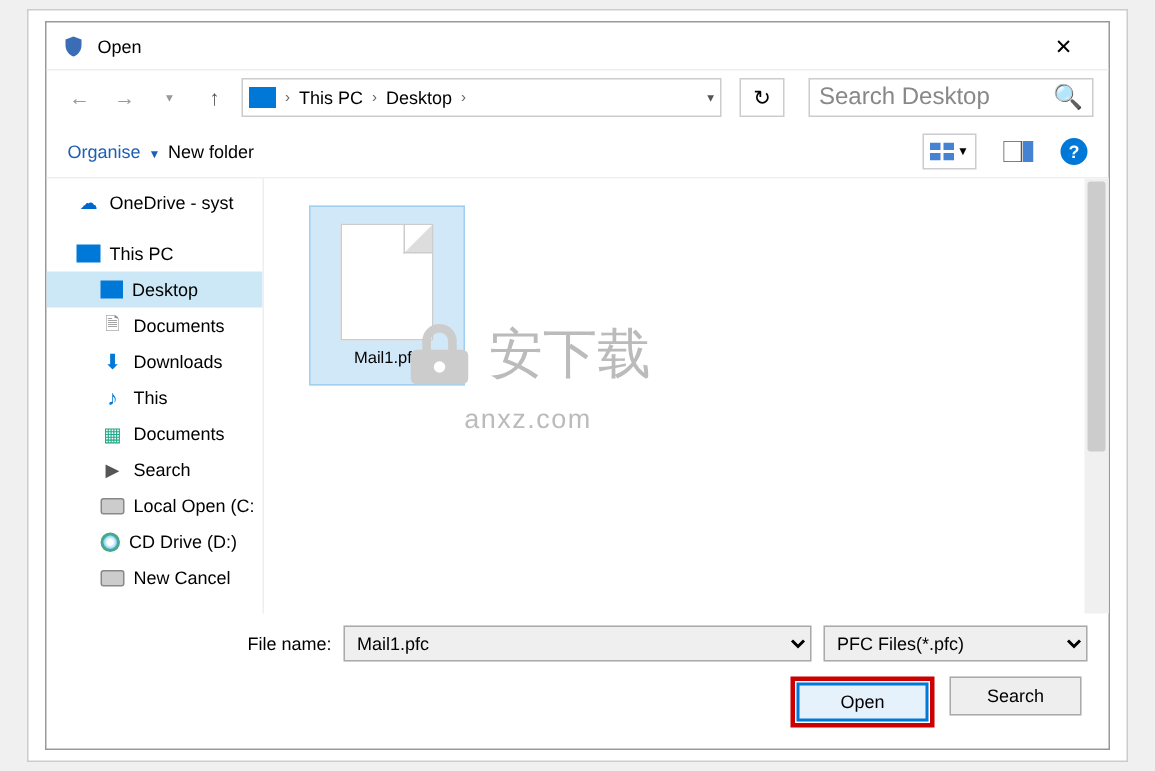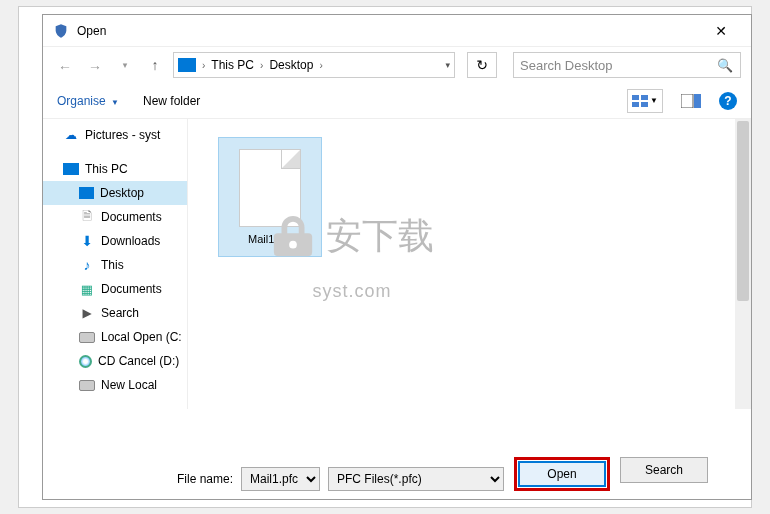--- a/index.html
+++ b/index.html
@@ -1,33 +1,33 @@
 <!DOCTYPE html>
 <html><head>
 <meta charset="utf-8">
 <style>
 * { box-sizing: border-box; margin: 0; padding: 0; font-family: "Segoe UI", Tahoma, sans-serif; }
 body { background: #f0f0f0; width: 770px; height: 514px; position: relative; }
 .outer { position: absolute; left: 18px; top: 6px; width: 734px; height: 502px; border: 1px solid #ccc; background: #fff; }
-.dialog { position: absolute; left: 11px; top: 7px; width: 710px; height: 486px; border: 1px solid #999; background: #fff; display: flex; flex-direction: column; margin-left: 12px; }
+.dialog { position: absolute; left: 11px; top: 7px; width: 710px; height: 486px; border: 1px solid #999; background: #fff; display: flex; flex-direction: column; }
 .titlebar { height: 32px; display: flex; align-items: center; padding: 0 10px; border-bottom: 1px solid #eee; }
 .titlebar .shield { width: 16px; height: 16px; margin-right: 8px; }
 .titlebar .title { font-size: 12px; flex: 1; }
 .titlebar .close { width: 40px; height: 32px; display: flex; align-items: center; justify-content: center; font-size: 14px; cursor: pointer; }
 .navbar { height: 36px; display: flex; align-items: center; padding: 0 10px; gap: 6px; }
 .navbtn { width: 24px; height: 24px; display: flex; align-items: center; justify-content: center; color: #999; font-size: 14px; }
 .navbtn.up { color: #555; }
 .addressbar { flex: 1; height: 26px; border: 1px solid #ccc; display: flex; align-items: center; padding: 0 4px; gap: 4px; font-size: 12px; }
 .addressbar .folder-icon { width: 18px; height: 14px; background: #0078d7; display: inline-block; }
 .addressbar .sep { color: #666; margin: 0 2px; font-size: 10px; }
 .addressbar .crumb { color: #000; }
 .refresh { width: 30px; height: 26px; border: 1px solid #ccc; margin-left: 6px; display: flex; align-items: center; justify-content: center; font-size: 14px; }
-.searchbox { width: 228px; height: 26px; border: 1px solid #ccc; margin-left: 10px; display: flex; align-items: center; padding: 0 6px; font-size: 13px; color: #888; }
+.searchbox { width: 190px; height: 26px; border: 1px solid #ccc; margin-left: 10px; display: flex; align-items: center; padding: 0 6px; font-size: 16px; color: #888; }
 .searchbox .mag { margin-left: auto; color: #555; }
-.toolbar { height: 36px; display: flex; align-items: center; padding: 0 14px; gap: 24px; font-size: 12px; border-bottom: 1px solid #eee; }
+.toolbar { height: 36px; display: flex; align-items: center; padding: 0 14px; gap: 5px; font-size: 12px; border-bottom: 1px solid #eee; }
 .toolbar .org { color: #1e5fb3; }
 .toolbar .drop { font-size: 8px; margin-left: 2px; }
 .toolbar .right { margin-left: auto; display: flex; align-items: center; gap: 10px; }
 .viewbtn { width: 36px; height: 24px; border: 1px solid #ccc; display: flex; align-items: center; justify-content: center; }
 .helpbtn { width: 18px; height: 18px; border-radius: 50%; background: #0078d7; color: #fff; display: flex; align-items: center; justify-content: center; font-size: 12px; font-weight: bold; }
 .body { flex: 1; display: flex; min-height: 0; }
 .sidebar { width: 145px; border-right: 1px solid #eee; overflow: hidden; padding: 4px 0; position: relative; }
 .tree-item { display: flex; align-items: center; height: 24px; padding-left: 20px; font-size: 12px; gap: 6px; cursor: pointer; white-space: nowrap; }
 .tree-item.l2 { padding-left: 36px; }
 .tree-item.selected { background: #cce8f7; }
@@ -43,30 +43,30 @@
 .ico.vid { color: #555; font-size: 12px; }
 .ico.doc { color: #888; font-size: 12px; }
 .ico.down { color: #0078d7; font-size: 14px; }
 .content { flex: 1; position: relative; background: #fff; }
 .file { position: absolute; left: 30px; top: 18px; width: 104px; height: 120px; background: #d0e8f7; border: 1px solid #a0d0f0; display: flex; flex-direction: column; align-items: center; justify-content: center; cursor: pointer; }
 .file .page { width: 62px; height: 78px; background: #fff; border: 1px solid #ccc; position: relative; }
 .file .page::after { content: ""; position: absolute; top: 0; right: 0; width: 18px; height: 18px; background: linear-gradient(135deg, #fff 48%, #ddd 52%); border-left: 1px solid #ccc; border-bottom: 1px solid #ccc; }
 .file .fname { font-size: 11px; margin-top: 6px; }
 .scrollbar { position: absolute; right: 0; top: 0; width: 16px; height: 100%; background: #f0f0f0; }
 .scrollbar .thumb { position: absolute; left: 2px; width: 12px; background: #ccc; border-radius: 2px; }
-.bottom { height: 90px; padding: 8px 14px; display: flex; flex-direction: row; gap: 10px; align-items: flex-end; }
+.bottom { height: 90px; padding: 8px 14px; display: flex; flex-direction: column; gap: 10px; }
 .row1 { display: flex; align-items: center; gap: 8px; }
 .row1 .lbl { font-size: 12px; margin-left: 120px; }
 .row1 select.fn { flex: 1; height: 24px; border: 1px solid #aaa; font-size: 12px; padding: 0 4px; }
 .row1 select.ft { width: 176px; height: 24px; border: 1px solid #aaa; font-size: 12px; padding: 0 4px; }
 .row2 { display: flex; justify-content: flex-end; gap: 10px; padding-right: 4px; }
 .btn { width: 88px; height: 26px; border: 1px solid #aaa; background: #eee; font-size: 12px; cursor: pointer; }
 .openwrap { border: 3px solid #c00; padding: 1px; }
 .openwrap .btn { border: 2px solid #0078d7; background: #e5f1fb; }
-.watermark { position: absolute; left: 270px; top: 212px; font-size: 36px; color: #bbb; pointer-events: none; font-family: "Microsoft YaHei", sans-serif; display: flex; align-items: center; gap: 20px; flex-direction: column; }
+.watermark { position: absolute; left: 270px; top: 212px; font-size: 36px; color: #bbb; pointer-events: none; font-family: "Microsoft YaHei", sans-serif; display: flex; align-items: center; gap: 8px; flex-direction: column; }
 .watermark .sub { font-size: 18px; letter-spacing: 1px; }
 .lock { width: 46px; height: 46px; }
 </style>
 </head>
 <body>
 
 <div class="outer">
 <div class="dialog">
 
   <div class="titlebar">
@@ -118,21 +118,21 @@
             </svg>
           </div>
       <div class="helpbtn">?</div>
     </div>
   </div>
 
   <div class="body">
     <div class="sidebar">
       <div class="tree-item">
             <span class="ico cloud">☁</span>
-            <span>Pictures - syst</span>
+            <span>OneDrive - syst</span>
           </div>
       <div style="height:10px;"></div>
       <div class="tree-item">
             <span class="ico pc"></span>
             <span>This PC</span>
           </div>
       <div class="tree-item l2 selected">
             <span class="ico folder desk"></span>
             <span>Desktop</span>
           </div>
@@ -155,25 +155,25 @@
       <div class="tree-item l2">
             <span class="ico vid">▶</span>
             <span>Search</span>
           </div>
       <div class="tree-item l2">
             <span class="ico disk"></span>
             <span>Local Open (C:</span>
           </div>
       <div class="tree-item l2">
             <span class="ico cd"></span>
-            <span>CD Cancel (D:)</span>
+            <span>CD Drive (D:)</span>
           </div>
       <div class="tree-item l2">
             <span class="ico disk"></span>
-            <span>New Local</span>
+            <span>New Cancel</span>
           </div>
     </div>
     <div class="content">
       <div class="file">
         <div class="page"></div>
         <div class="fname">Mail1.pfc</div>
       </div>
       <div class="scrollbar">
             <div class="thumb" style="top:2px;height:180px;"></div>
           </div>
@@ -196,14 +196,14 @@
 </div>
 
 <div class="watermark">
   <div style="display:flex;align-items:center;gap:10px;">
     <svg class="lock" viewBox="0 0 24 24">
         <path fill="#ccc" d="M6 10 V7 a6 6 0 0 1 12 0 V10 H20 a2 2 0 0 1 2 2 V20 a2 2 0 0 1 -2 2 H4 a2 2 0 0 1 -2 -2 V12 a2 2 0 0 1 2 -2 Z M9 10 H15 V7 a3 3 0 0 0 -6 0 Z"></path>
         <circle cx="12" cy="16" r="2" fill="#fff"></circle>
       </svg>
     <span>安下载</span>
   </div>
-  <div class="sub">syst.com</div>
+  <div class="sub">anxz.com</div>
 </div>
 
 </body></html>

